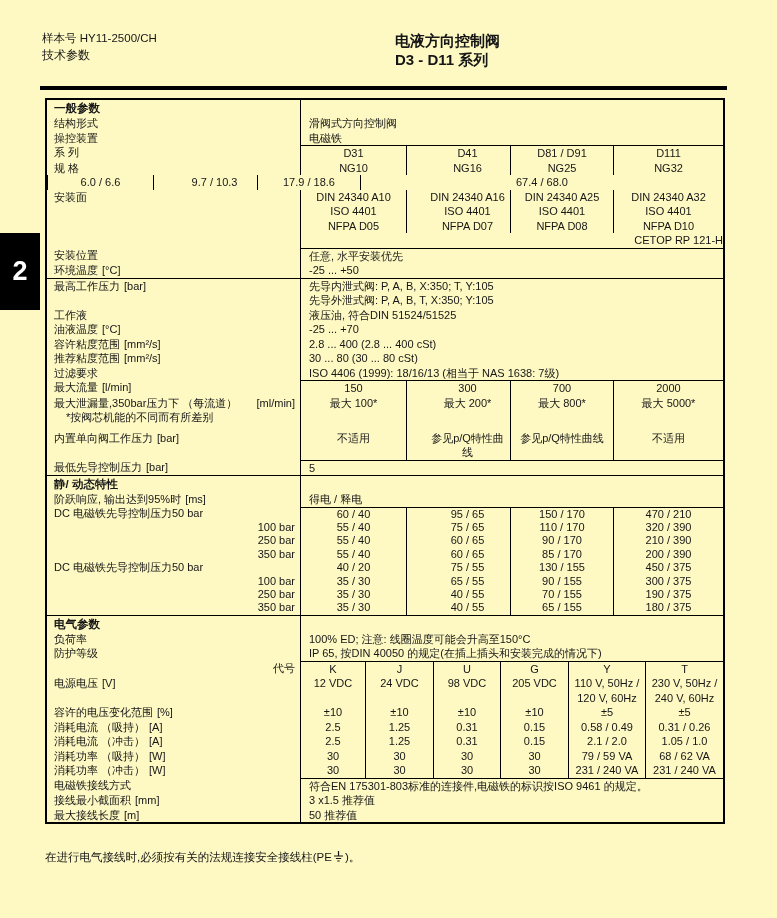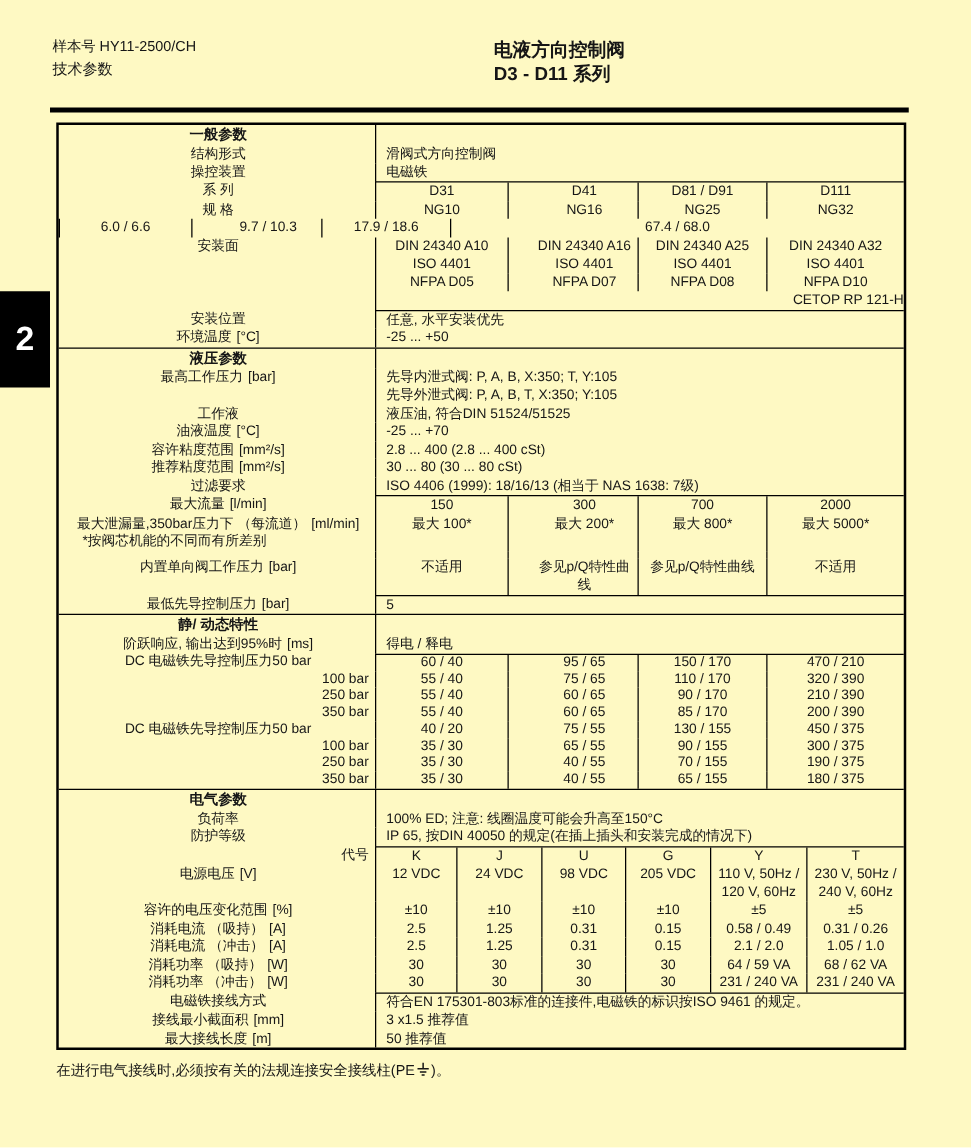--- a/index.html
+++ b/index.html
@@ -12,25 +12,25 @@
   .hdr-right{position:absolute;left:395px;top:31px;font-size:15px;font-weight:bold;line-height:19px;}
   .rule{position:absolute;left:40px;top:86px;width:687px;height:4px;background:#000;}
   
   .tab{position:absolute;left:0;top:233px;width:40px;height:77px;background:#000;color:#fff;
        display:flex;align-items:center;justify-content:center;font-size:27px;font-weight:bold;}
   
   .t{position:absolute;left:45px;top:98px;width:680px;border:2px solid #000;box-sizing:border-box;line-height:14.5px;}
   .sec + .sec{border-top:1.5px solid #000;}
   .st{font-weight:bold;font-size:11.5px;line-height:16px;padding:1px 0 0 7px;}
   .r{display:flex;align-items:stretch;}
-  .lab{width:253px;flex:none;display:flex;justify-content:center;
+  .lab{width:253px;flex:none;display:flex;justify-content:flex-start;
        padding:0 5px 0 7px;box-sizing:border-box;}
   .lab.end{justify-content:flex-end;}
   .lab2{width:253px;flex:none;padding:0 5px 0 7px;box-sizing:border-box;}
-  .lr{display:flex;justify-content:center;}
+  .lr{display:flex;justify-content:space-between;}
   .u{white-space:nowrap;padding-left:4px;}
   .val{flex:1;min-width:0;border-left:1.5px solid #000;box-sizing:border-box;}
   .txt{padding-left:8px;}
   .bt{border-top:1px solid #000;}
   .cols{display:flex;}
   .c{box-sizing:border-box;text-align:center;padding:0 2px;}
   .c + .c{border-left:1px solid #000;}
   .c4a{width:105px;}.c4b{width:104px;padding-left:20px;}.c4c{width:103px;}.c4d{flex:1;}
   .c6a{width:64px;}.c6b{width:68px;}.c6c{width:67px;}.c6d{width:68px;}.c6e{width:77px;}.c6f{flex:1;}
   .ctr{text-align:right;}
@@ -144,26 +144,20 @@
         <div class="lab">
             <span>环境温度</span>
             <span class="u">[°C]</span>
           </div>
         <div class="val txt">-25 ... +50</div>
       </div>
     </div>
 
     <div class="sec">
       <div class="r">
-          <div class="lab" style="width:253px">
-            <span class="st" style="padding:0">液压参数</span>
-          </div>
-          <div class="val"></div>
-        </div>
-      <div class="r">
         <div class="lab">
             <span>最高工作压力</span>
             <span class="u">[bar]</span>
           </div>
         <div class="val txt">
           <div>先导内泄式阀: P, A, B, X:350; T, Y:105</div>
           <div>先导外泄式阀: P, A, B, T, X:350; Y:105</div>
         </div>
       </div>
       <div class="r">
@@ -457,21 +451,21 @@
       <div class="r">
         <div class="lab">
             <span>消耗功率 （吸持）</span>
             <span class="u">[W]</span>
           </div>
         <div class="val cols">
           <div class="c c6a">30</div>
           <div class="c c6b">30</div>
           <div class="c c6c">30</div>
           <div class="c c6d">30</div>
-          <div class="c c6e">64 / 59 VA</div>
+          <div class="c c6e">79 / 59 VA</div>
           <div class="c c6f">68 / 62 VA</div>
         </div>
       </div>
       <div class="r">
         <div class="lab">
             <span>消耗功率 （冲击）</span>
             <span class="u">[W]</span>
           </div>
         <div class="val cols">
           <div class="c c6a">30</div>

